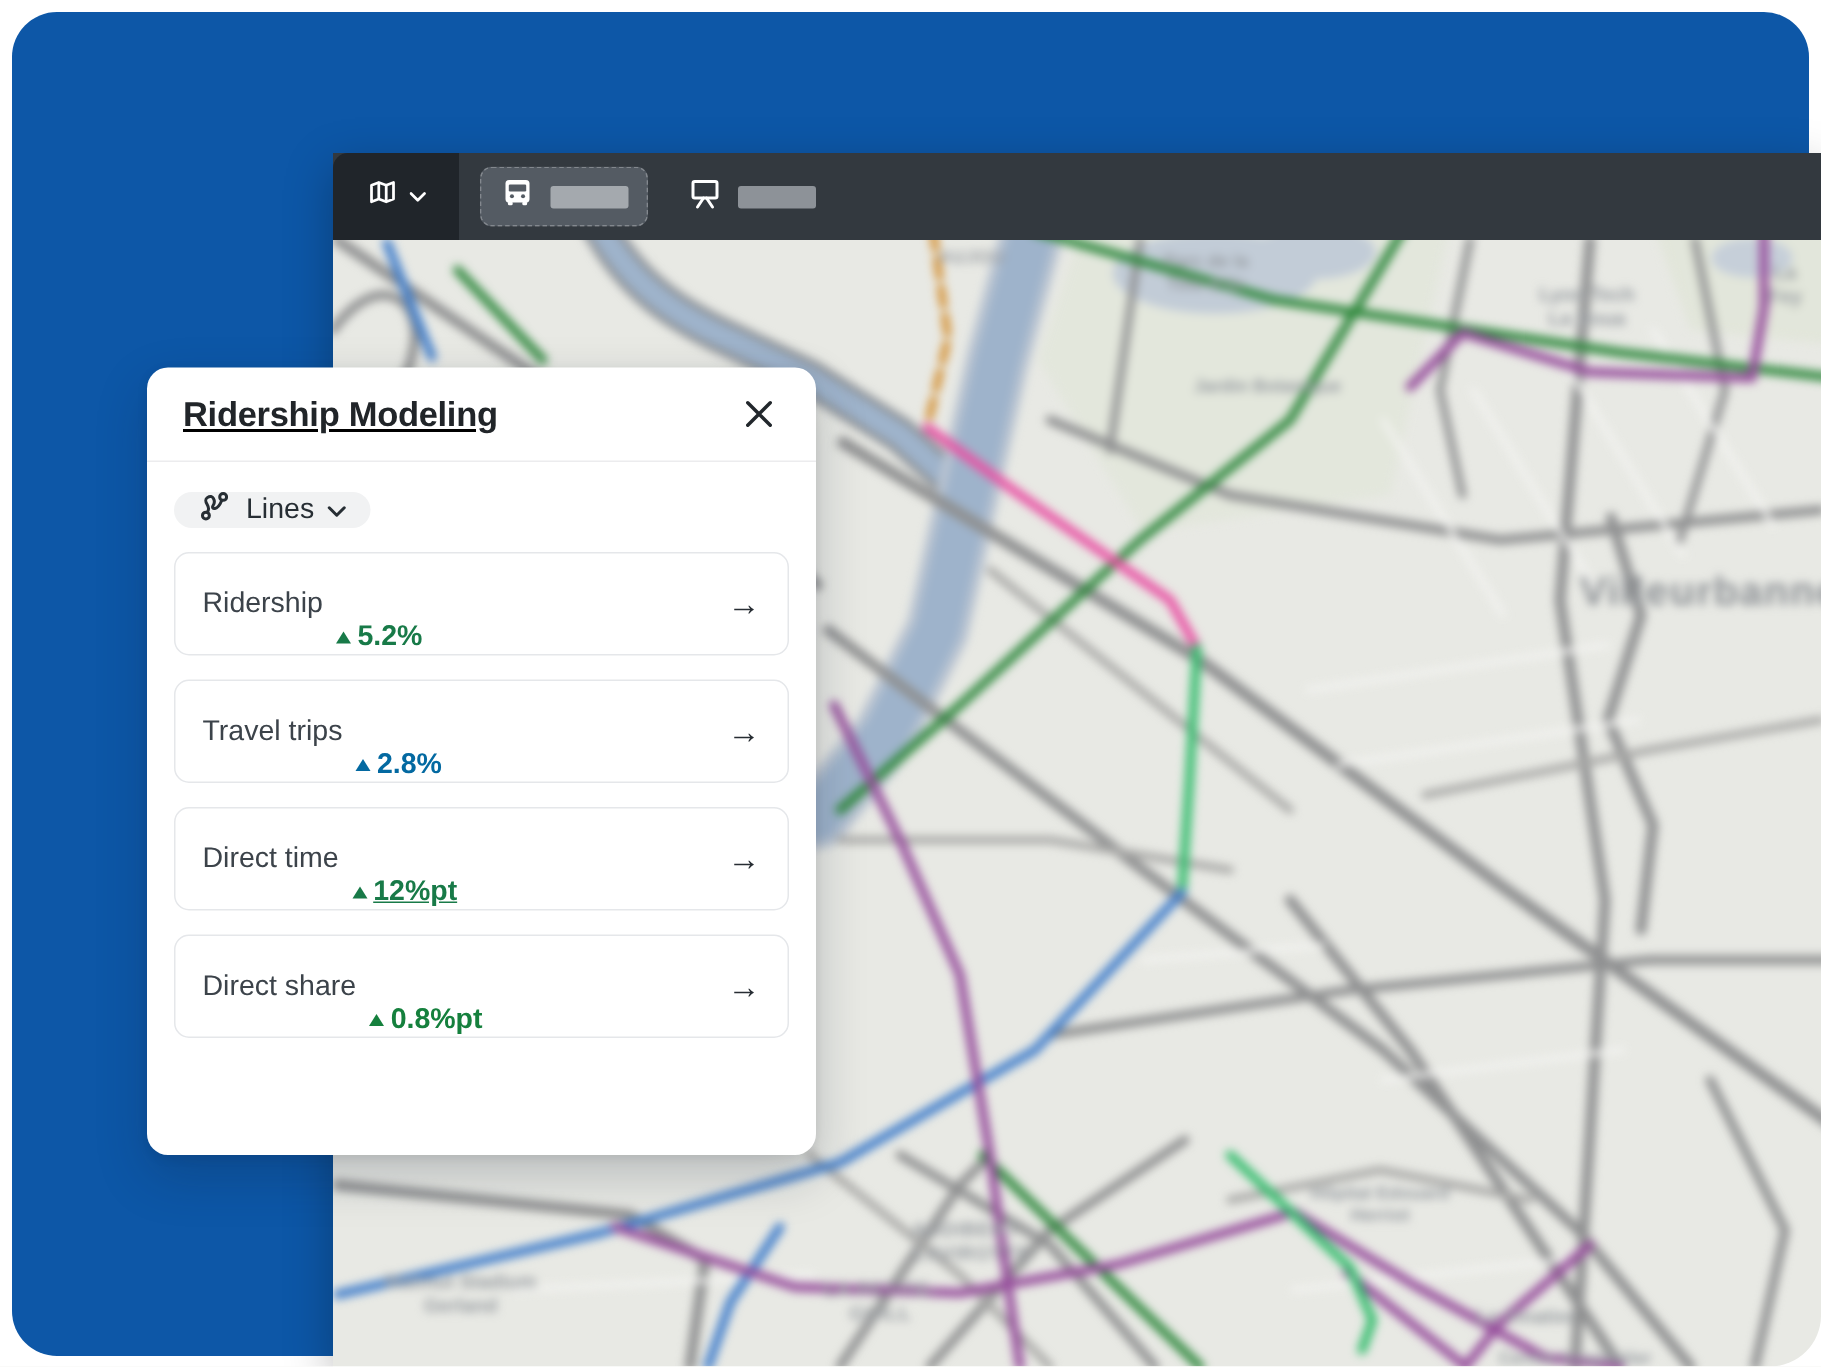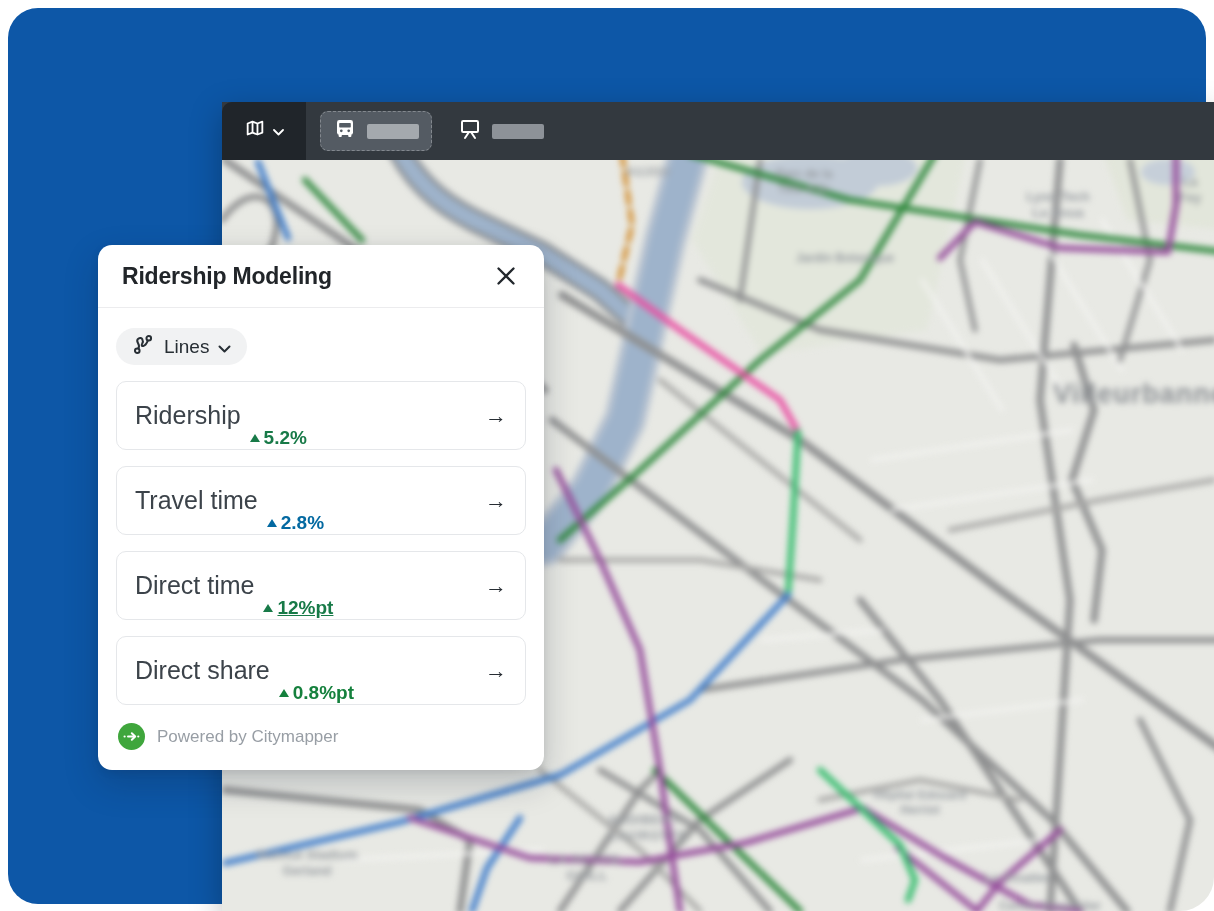--- a/index.html
+++ b/index.html
@@ -19,28 +19,28 @@
   .map{position:absolute;left:0;top:58px;width:992px;height:751px;overflow:hidden;background:#e8e9e4;cursor:grab;}
   .map-art{position:absolute;left:-10px;top:-10px;width:1012px;height:771px;filter:blur(3.2px) saturate(.95);}
   .map-art svg{position:absolute;left:0;top:0;}
   .mlbl{position:absolute;transform:translate(-50%,-50%);color:#969ba1;white-space:pre-line;text-align:center;line-height:1.25;font-weight:bold;}
   .mlbl.big{color:#8d9196;letter-spacing:1px;}
   .mlbl.caps{text-transform:uppercase;letter-spacing:.5px;}
 
   
   .card{position:absolute;left:98px;top:245px;width:446px;height:525px;background:#fff;border-radius:14px;
         box-shadow:0 14px 34px rgba(12,28,48,.22),0 2px 8px rgba(0,0,0,.08);}
-  .card-header{height:62px;display:flex;align-items:center;justify-content:space-between;padding:0 24px;border-bottom:1px solid #ececee;}
+  .card-header{height:62px;display:flex;align-items:center;justify-content:space-between;padding:0 24px;border-bottom:1px solid #ececee;text-decoration:underline;}
   .card-title{font-size:23px;font-weight:bold;color:#212529;letter-spacing:-.2px;}
   .close-btn{width:28px;height:28px;display:flex;align-items:center;justify-content:center;cursor:pointer;}
   .card-body{padding:20px 18px 0 18px;}
   .pills{display:flex;gap:16px;margin-bottom:16px;}
-  .pill{display:flex;align-items:center;gap:9px;height:37px;padding:0 16px;border-radius:21px;background:#f1f2f3;color:#272e34;font-size:19px;cursor:pointer;}
+  .pill{display:flex;align-items:center;gap:9px;height:24px;padding:0 16px;border-radius:21px;background:#f1f2f3;color:#272e34;font-size:19px;cursor:pointer;}
   .metric-row{display:flex;align-items:center;height:67px;border:1px solid #e5e7ea;border-radius:10px;padding:0 18px;margin-bottom:16px;cursor:pointer;background:#fff;}
-  .metric-label{font-size:25px;color:#3c434a;}
+  .metric-label{font-size:19px;color:#3c434a;}
   .delta{display:flex;align-items:center;gap:4px;margin-left:9px;font-size:19px;font-weight:bold;margin-top:44px;}
   .tri{width:0;height:0;border-left:5px solid transparent;border-right:5px solid transparent;border-bottom:8px solid currentColor;display:inline-block;}
   .go{margin-left:auto;font-size:22px;color:#272d33;line-height:1;}
   .card-footer{display:flex;align-items:center;gap:12px;margin-top:18px;padding-left:2px;}
   .cm-logo{width:27px;height:27px;border-radius:50%;background:var(--cmgreen,#3fa63c);display:flex;align-items:center;justify-content:center;flex:0 0 auto;}
   .footer-text{font-size:17px;color:#989ea5;}
 </style>
 </head>
 <body>
 
@@ -203,21 +203,21 @@
       <div class="metric-row">
         <span class="metric-label">Ridership</span>
         <span class="delta" style="color: rgb(24, 122, 72);">
             <i class="tri"></i>
             <span>5.2%</span>
           </span>
         <span class="go">→</span>
       </div>
 
       <div class="metric-row">
-        <span class="metric-label">Travel time</span>
+        <span class="metric-label">Travel trips</span>
         <span class="delta" style="color: #0369a1;">
             <i class="tri"></i>
             <span>2.8%</span>
           </span>
         <span class="go">→</span>
       </div>
 
       <div class="metric-row">
         <span class="metric-label">Direct time</span>
         <span class="delta" style="color: rgb(24, 122, 72); text-decoration: underline;">
@@ -229,26 +229,15 @@
 
       <div class="metric-row">
         <span class="metric-label">Direct share</span>
         <span class="delta" style="color: #15803d;">
             <i class="tri"></i>
             <span>0.8%pt</span>
           </span>
         <span class="go">→</span>
       </div>
 
-      <div class="card-footer">
-        <span class="cm-logo">
-          <svg width="17" height="11" viewBox="0 0 17 11" fill="none" stroke="#ffffff" stroke-width="2" stroke-linecap="round" stroke-linejoin="round">
-            <circle cx="1.6" cy="5.5" r="1.1" fill="#ffffff" stroke="none"></circle>
-            <path d="M5,5.5 H10.5"></path>
-            <path d="M8.8,2.2 L12.2,5.5 L8.8,8.8"></path>
-            <circle cx="15.3" cy="5.5" r="1.1" fill="#ffffff" stroke="none"></circle>
-          </svg>
-        </span>
-        <span class="footer-text">Powered by Citymapper</span>
-      </div>
     </div>
   </div>
 </div>
 
 </body></html>

